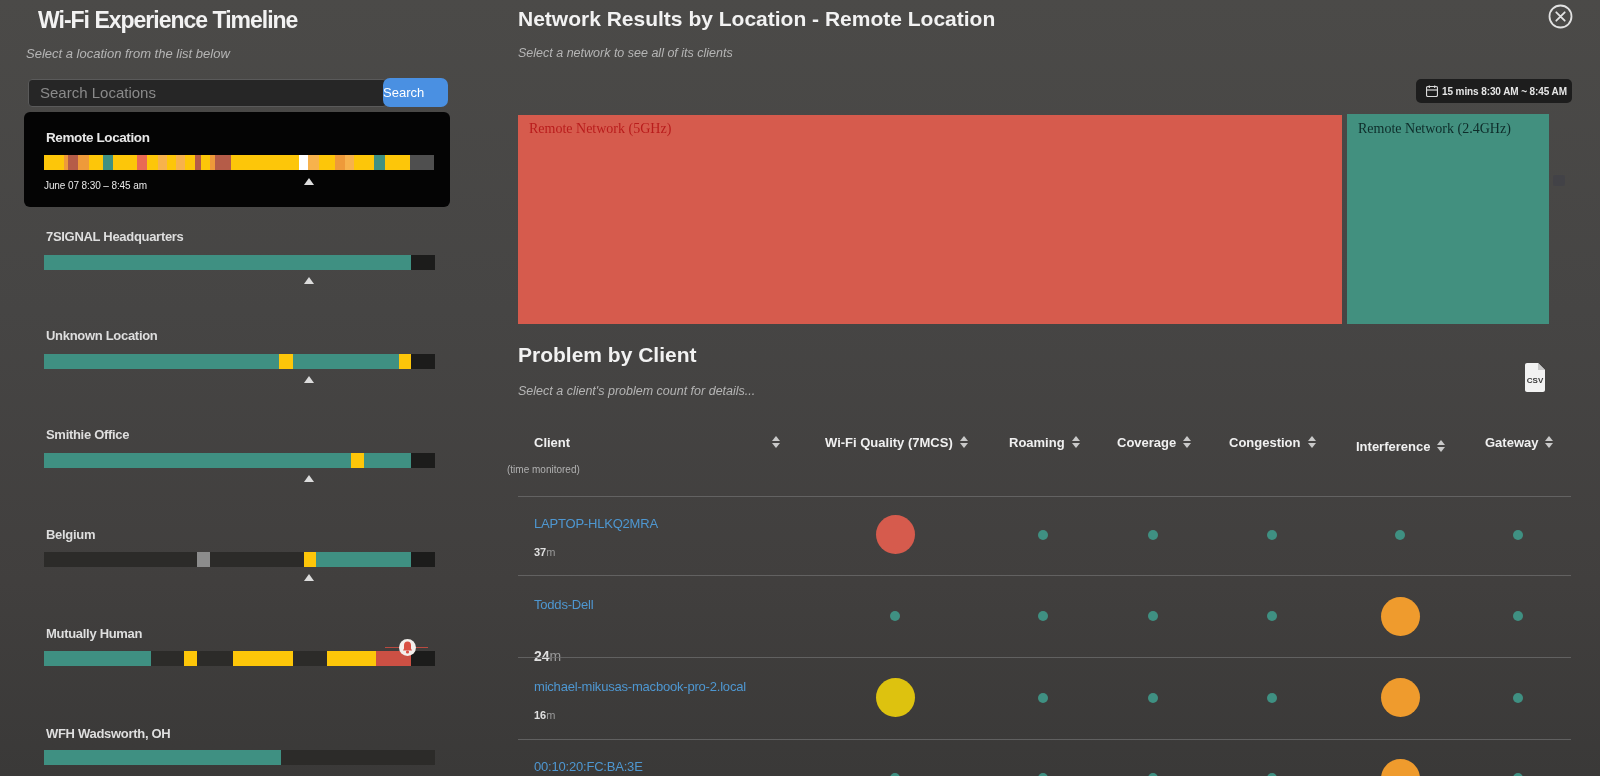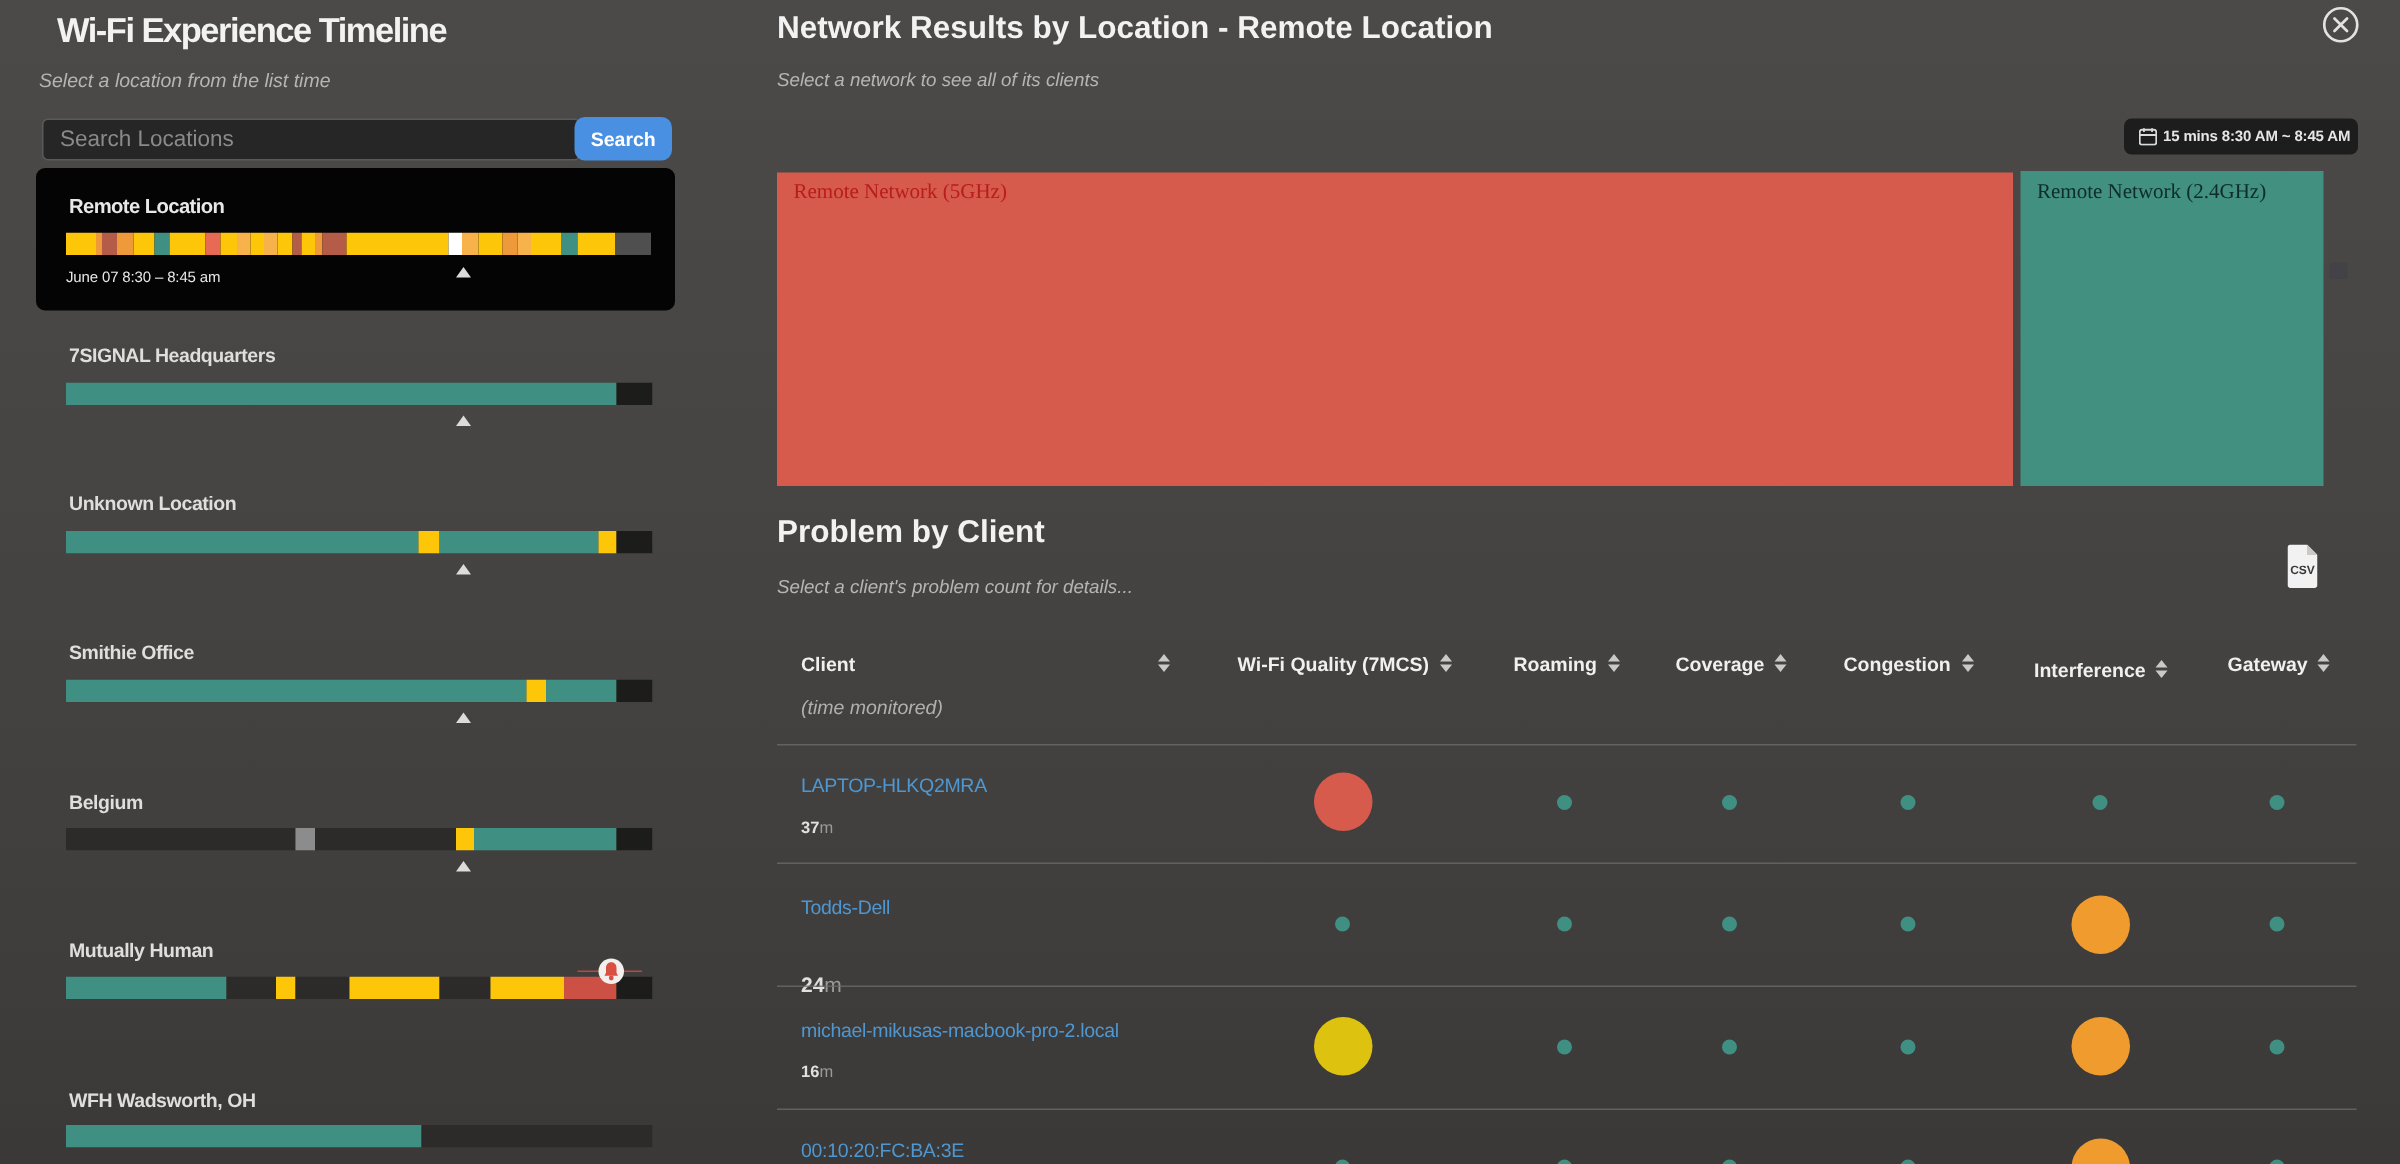--- a/index.html
+++ b/index.html
@@ -14,21 +14,21 @@
   .h1{font-size:23px;font-weight:bold;color:#f2f2f2;letter-spacing:-1px;}
   .sub{font-size:13px;font-style:italic;color:#b5b5b5;}
   .search-input{
     left:28px;top:79px;width:346px;height:26px;
     background:#262626;border:1px solid #5a5a5a;border-radius:4px;
     color:#8a8a8a;font-size:15px;line-height:26px;padding-left:11px;
   }
   .search-btn{
     left:383px;top:78px;width:65px;height:29px;
     background:#4a90e2;border-radius:7px;color:#fff;font-size:13px;
-    text-align:center;line-height:29px;font-weight:bold;
+    text-align:left;line-height:29px;font-weight:normal;
   }
   .sel-card{left:24px;top:112px;width:426px;height:95px;background:#040404;border-radius:6px;}
   .loc-name{font-size:13px;font-weight:bold;color:#dedede;letter-spacing:-0.3px;}
   .bar{left:44px;width:391px;height:15px;overflow:hidden;font-size:0;white-space:nowrap;}
   .bar span{display:inline-block;height:15px;vertical-align:top;}
   .tri{width:0;height:0;border-left:5px solid transparent;border-right:5px solid transparent;border-bottom:7px solid #dcdcdc;}
   
   .y{background:#fdc609;} .o{background:#ee9a3a;} .r{background:#b55c48;}
   .s{background:#e96a54;} .t{background:#3f9082;} .w{background:#ffffff;}
   .lo{background:#f7b24c;} .g{background:#4f4f4f;} .d{background:#2c2b29;}
@@ -41,21 +41,21 @@
   .th{position:absolute;font-size:13px;font-weight:bold;color:#f0f0f0;white-space:nowrap;}
   .sort{display:inline-block;vertical-align:middle;margin-left:7px;margin-top:-3px;}
   .sort i{display:block;width:0;height:0;border-left:4px solid transparent;border-right:4px solid transparent;}
   .sort .up{border-bottom:5px solid #c9c9c9;margin-bottom:2px;}
   .sort .dn{border-top:5px solid #c9c9c9;}
 </style>
 </head>
 <body>
 
 <div class="abs h1" style="left:26px;top:7px;margin-left:12px;">Wi-Fi Experience Timeline</div>
-<div class="abs sub" style="left:26px;top:46px;">Select a location from the list time</div>
+<div class="abs sub" style="left:26px;top:46px;">Select a location from the list below</div>
 
 <div class="abs search-input">Search Locations</div>
 <div class="abs search-btn">Search</div>
 
 <div class="abs sel-card"></div>
 <div class="abs loc-name" style="left:46px;top:130px;font-size:13.5px;letter-spacing:-0.4px;color:#e8e8e8;text-align:center;">Remote Location</div>
 <div class="abs bar" style="top:155px;">
   <span class="y" style="width:20px"></span><span class="o" style="width:4px"></span><span class="r" style="width:10px"></span><span class="o" style="width:11px"></span><span class="y" style="width:14px"></span><span class="t" style="width:10px"></span><span class="y" style="width:24px"></span><span class="s" style="width:10px"></span><span class="y" style="width:11px"></span><span class="lo" style="width:9px"></span><span class="y" style="width:9px"></span><span class="lo" style="width:9px"></span><span class="y" style="width:10px"></span><span class="r" style="width:6px"></span><span class="y" style="width:9px"></span><span class="o" style="width:5px"></span><span class="r" style="width:16px"></span><span class="y" style="width:68px"></span><span class="w" style="width:9px"></span><span class="lo" style="width:11px"></span><span class="y" style="width:16px"></span><span class="o" style="width:10px"></span><span class="lo" style="width:9px"></span><span class="y" style="width:20px"></span><span class="t" style="width:11px"></span><span class="y" style="width:25px"></span><span class="g" style="width:24px"></span>
 </div>
 <div class="abs" style="left:44px;top:180px;font-size:10px;color:#e8e8e8;letter-spacing:-0.1px;">June 07 8:30 – 8:45 am</div>
@@ -128,21 +128,21 @@
 <div class="abs sub" style="left:518px;top:384px;font-size:12.5px;">Select a client's problem count for details...</div>
 
 <svg class="abs" style="left:1525px;top:363px;" width="20" height="29" viewBox="0 0 20 29">
   <path d="M2 0 L13 0 L20 7 L20 27 C20 28.1 19.1 29 18 29 L2 29 C0.9 29 0 28.1 0 27 L0 2 C0 0.9 0.9 0 2 0 Z" fill="#f2f2f2"></path>
   <path d="M13 0 L13 7 L20 7 Z" fill="#c9c9c9"></path>
   <text x="10" y="19.5" font-size="8" font-weight="bold" fill="#3a3a3a" text-anchor="middle" font-family="Liberation Sans, sans-serif">CSV</text>
 </svg>
 
 <div class="th" style="left:534px;top:435px;">Client</div>
 <div class="th" style="left:772px;top:435px;"><span class="sort" style="margin-left:0;"><i class="up"></i><i class="dn"></i></span></div>
-<div class="abs" style="left:534px;top:464px;font-size:13px;color:#b0b0b0;font-style:italic;">(time monitored)</div>
+<div class="abs" style="left:507px;top:464px;font-size:10px;color:#b0b0b0;">(time monitored)</div>
 <div class="th" style="left:825px;top:435px;">Wi-Fi Quality (7MCS)<span class="sort"><i class="up"></i><i class="dn"></i></span></div>
 <div class="th" style="left:1009px;top:435px;">Roaming<span class="sort"><i class="up"></i><i class="dn"></i></span></div>
 <div class="th" style="left:1117px;top:435px;text-align:right;">Coverage<span class="sort"><i class="up"></i><i class="dn"></i></span></div>
 <div class="th" style="left:1229px;top:435px;">Congestion<span class="sort"><i class="up"></i><i class="dn"></i></span></div>
 <div class="th" style="left:1356px;top:439px;">Interference<span class="sort"><i class="up"></i><i class="dn"></i></span></div>
 <div class="th" style="left:1485px;top:435px;">Gateway<span class="sort"><i class="up"></i><i class="dn"></i></span></div>
 
 <div class="sep" style="top:496px;"></div>
 
 <div class="abs link" style="left:534px;top:516px;">LAPTOP-HLKQ2MRA</div>

